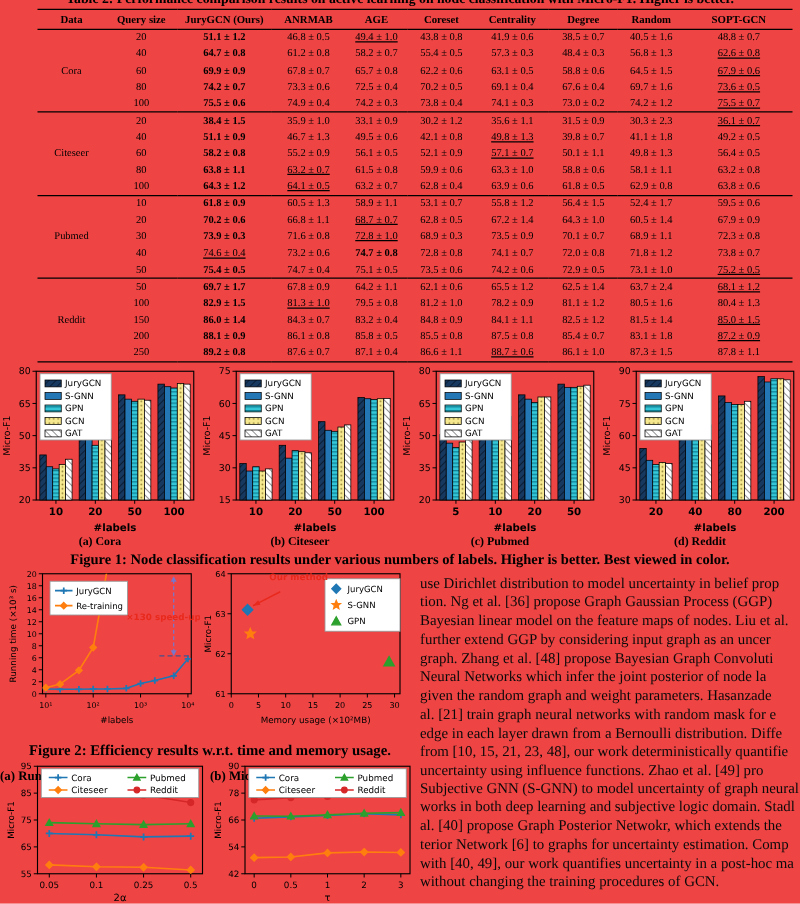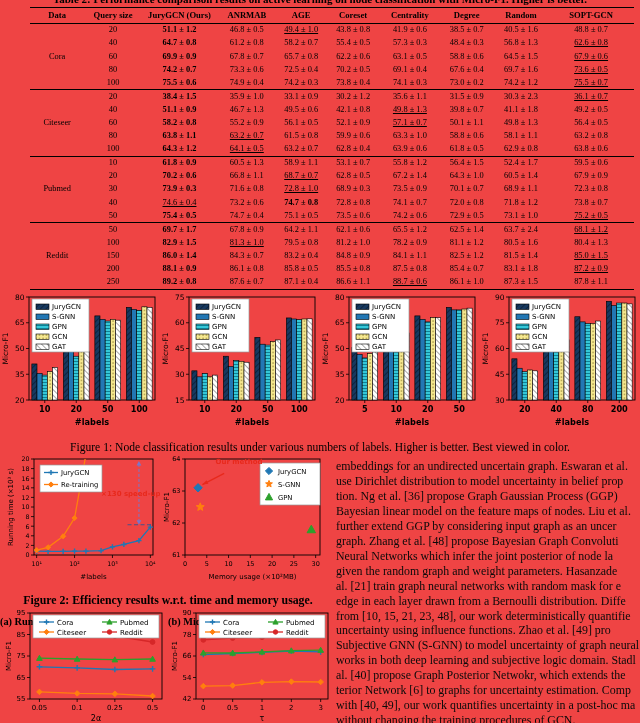--- a/index.html
+++ b/index.html
@@ -17,21 +17,21 @@
   #tbl tbody.grp{border-bottom:0.9px solid #000;}
   #tbl tbody.grp:last-child{border-bottom:1.6px solid #000;}
   .cb{font-weight:bold;}
   .cu{text-decoration:underline;}
   
   .chartrow{position:absolute;display:flex;}
   #fig1{left:0;top:292px;width:640px;height:136px;}
   #fig1 .cell{width:160px;height:136px;}
   #fig1subs{position:absolute;left:0;top:429px;width:640px;height:12px;display:flex;}
   #fig1subs span{width:160px;text-align:center;font-weight:bold;font-size:9.5px;}
-  #fig1cap{position:absolute;left:0;top:441px;width:640px;text-align:center;font-weight:normal;font-size:11.6px;white-space:nowrap;}
+  #fig1cap{position:absolute;left:0;top:441px;width:640px;text-align:center;font-weight:bold;font-size:11.6px;white-space:nowrap;}
   #fig2{left:4px;top:455px;width:332px;height:126px;}
   #fig2subs{position:absolute;left:0;top:581px;width:336px;display:flex;font-weight:bold;font-size:10.3px;}
   #fig2subs span{white-space:nowrap;margin-top:35px;}
   #fig2subs .sa{width:168px;} #fig2subs .sb{width:168px;}
   #fig2cap{position:absolute;left:0;top:593px;width:336px;text-align:center;font-weight:bold;font-size:11.8px;white-space:nowrap;}
   #fig3{left:2px;top:610px;width:332px;height:113px;}
   
   #rightcol{position:absolute;left:336px;top:459px;width:304px;height:264px;overflow:hidden;
             font-size:11.9px;line-height:14.95px;color:#0a0a0a;}
   #rightcol div{white-space:nowrap;overflow:hidden;}
@@ -549,20 +549,26 @@
             <rect x="36" y="22" width="13" height="5.5" fill="#2277b4" stroke="#000" stroke-width="0.6"></rect>
             <text x="52" y="27.2" font-size="7">S-GNN</text>
             <rect x="36" y="32" width="13" height="5.5" fill="url(#p-gpn)" stroke="#000" stroke-width="0.6"></rect>
             <text x="52" y="37.2" font-size="7">GPN</text>
             <rect x="36" y="42" width="13" height="5.5" fill="url(#p-gcn)" stroke="#000" stroke-width="0.6"></rect>
             <text x="52" y="47.2" font-size="7">GCN</text>
             <rect x="36" y="52" width="13" height="5.5" fill="url(#p-gat)" stroke="#000" stroke-width="0.6"></rect>
             <text x="52" y="57.2" font-size="7">GAT</text>
           </g>
         </svg></div>
+    </div>
+  <div id="fig1subs">
+      <span>(a) Cora</span>
+      <span>(b) Citeseer</span>
+      <span>(c) Pubmed</span>
+      <span>(d) Reddit</span>
     </div>
   <div id="fig1cap">Figure 1: Node classification results under various numbers of labels. Higher is better. Best viewed in color.</div>
 
   <div id="fig2" class="chartrow">
       <div><svg width="156" height="126">
           <defs>
             <clipPath id="running-time-chart-clip">
               <rect x="30" y="4" width="119" height="96"></rect>
             </clipPath>
           </defs>
@@ -822,21 +828,20 @@
             <polygon points="44.5,19.4 47.1,22 44.5,24.6 41.9,22" fill="#ff7f0e" stroke="#ff7f0e"></polygon>
             <text x="55" y="24.6" font-size="7">Citeseer</text>
             <line x1="100" y1="22" x2="115" y2="22" stroke="#d62728" stroke-width="1.3"></line>
             <circle cx="107.5" cy="22" r="2.21" fill="#d62728" stroke="#d62728"></circle>
             <text x="118" y="24.6" font-size="7">Reddit</text>
           </g>
         </svg></div>
     </div>
 
   <div id="rightcol">
-      <div>embeddings for an undirected uncertain graph. Eswaran et al.</div>
       <div>use Dirichlet distribution to model uncertainty in belief prop</div>
       <div>tion. Ng et al. [36] propose Graph Gaussian Process (GGP)</div>
       <div>Bayesian linear model on the feature maps of nodes. Liu et al.</div>
       <div>further extend GGP by considering input graph as an uncer</div>
       <div>graph. Zhang et al. [48] propose Bayesian Graph Convoluti</div>
       <div>Neural Networks which infer the joint posterior of node la</div>
       <div>given the random graph and weight parameters. Hasanzade</div>
       <div>al. [21] train graph neural networks with random mask for e</div>
       <div>edge in each layer drawn from a Bernoulli distribution. Diffe</div>
       <div>from [10, 15, 21, 23, 48], our work deterministically quantifie</div>

